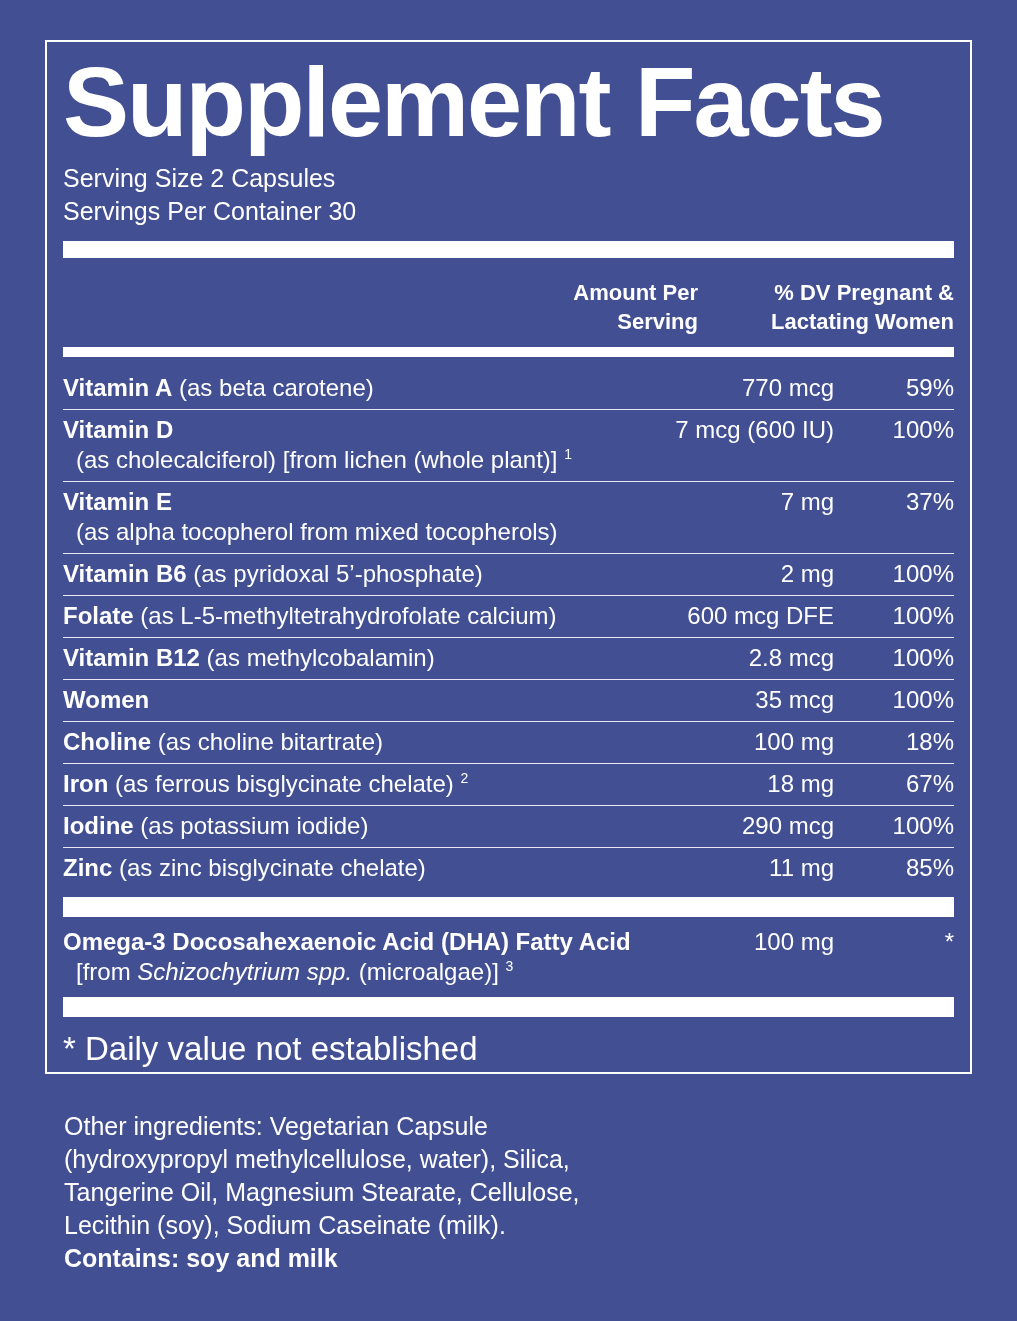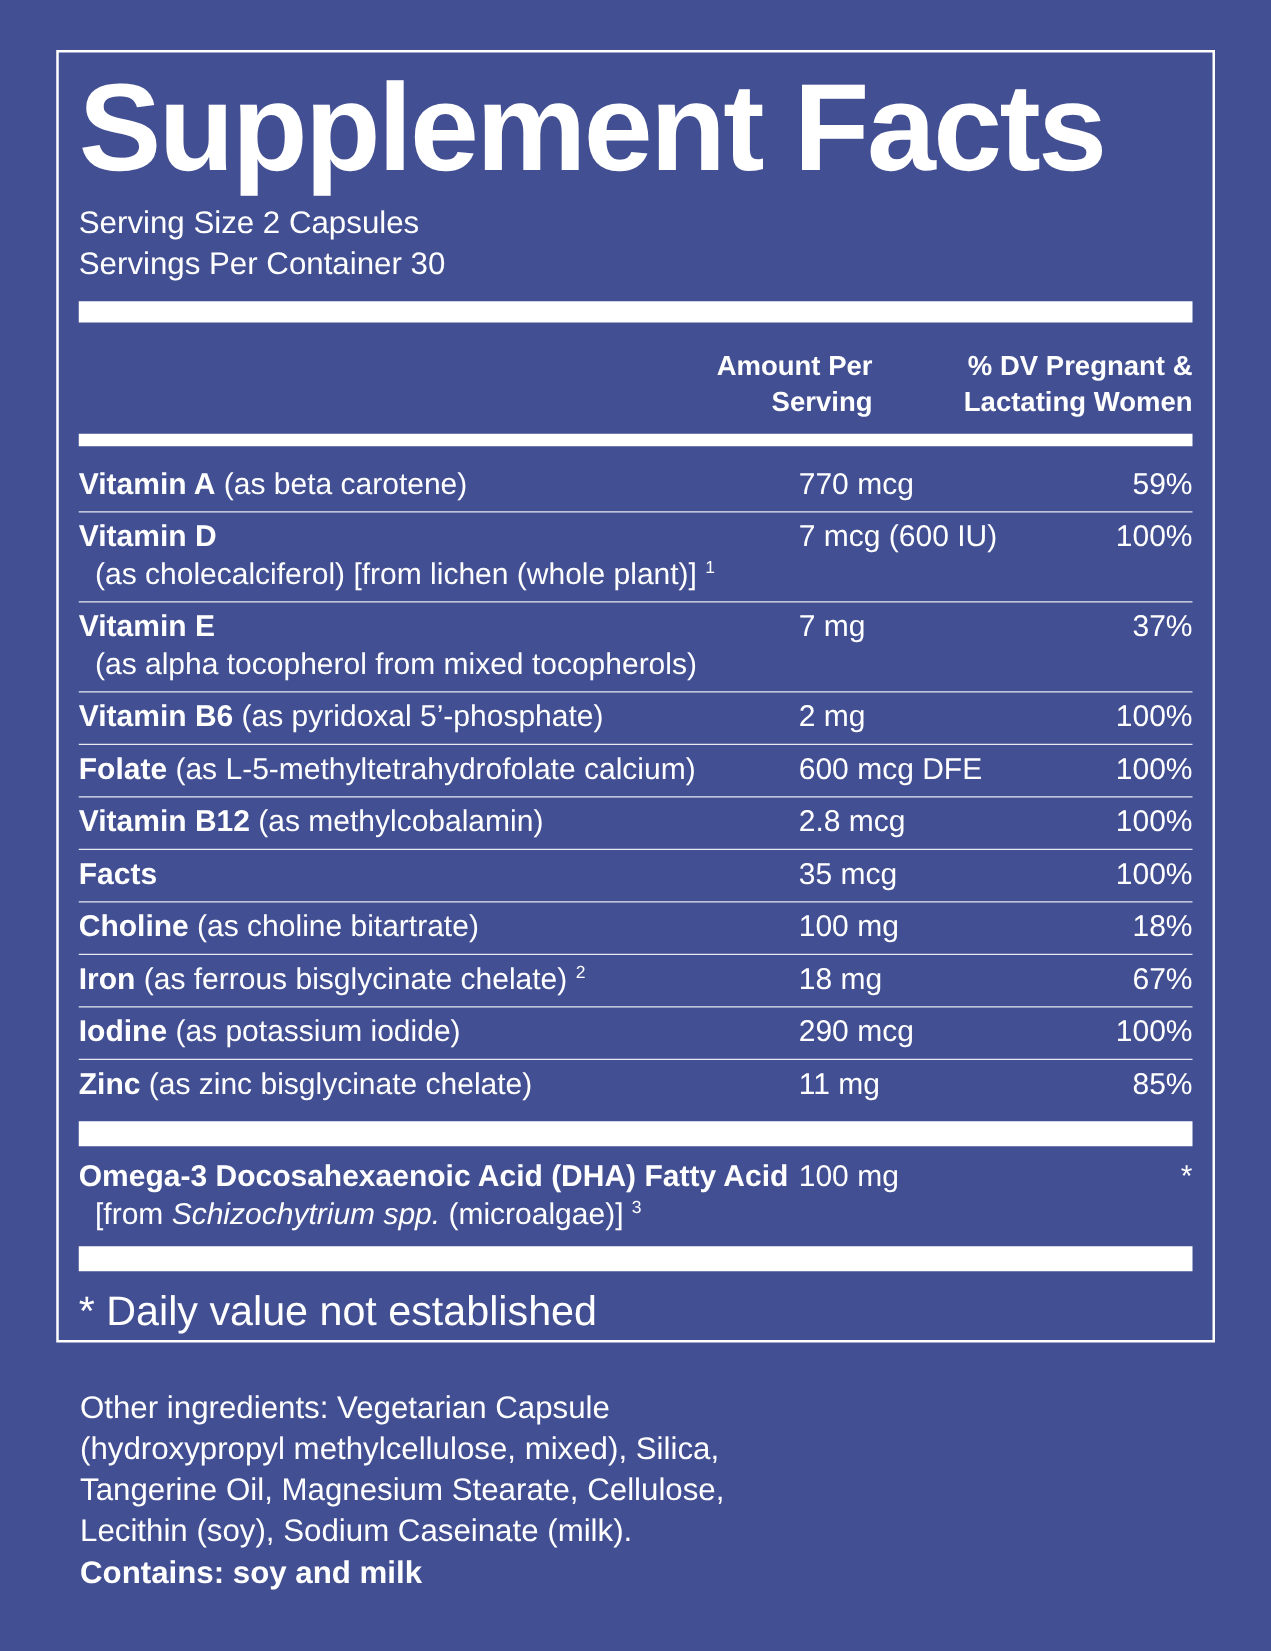--- a/index.html
+++ b/index.html
@@ -28,21 +28,21 @@
   .hdr-dv{width:212px;text-align:right;}
   .bar-thin{height:10px;background:#ffffff;}
   .rows{margin-top:11px;}
   .row{
     border-bottom:1.5px solid rgba(255,255,255,0.88);
     padding:6px 0 7px 0;font-size:24px;line-height:28px;
   }
   .rows .row:last-child{border-bottom:none;}
   .row-main{display:flex;align-items:baseline;}
   .row-name{flex:1;padding-right:8px;}
-  .row-amount{width:195px;}
+  .row-amount{width:195px;text-align:right;}
   .row-dv{width:120px;text-align:right;}
   .row-sub{padding-left:13px;margin-top:2px;}
   .b{font-weight:700;}
   .i{font-style:italic;}
   .sup{font-size:14px;vertical-align:super;line-height:0;}
   .bar-thick2{height:20px;background:#ffffff;margin-top:8px;}
   .dha-section .row{border-bottom:none;padding:11px 0 9px 0;}
   .footnote{font-size:33px;padding:13px 0 0 0;}
   .footer{
     position:absolute;left:64px;top:1110px;
@@ -110,21 +110,21 @@
       </div>
       <div class="row">
         <div class="row-main">
           <div class="row-name"><span class="b">Vitamin B12</span><span> (as methylcobalamin)</span></div>
           <div class="row-amount">2.8 mcg</div>
           <div class="row-dv">100%</div>
         </div>
       </div>
       <div class="row">
         <div class="row-main">
-          <div class="row-name"><span class="b">Facts</span></div>
+          <div class="row-name"><span class="b">Women</span></div>
           <div class="row-amount">35 mcg</div>
           <div class="row-dv">100%</div>
         </div>
       </div>
       <div class="row">
         <div class="row-main">
           <div class="row-name"><span class="b">Choline</span><span> (as choline bitartrate)</span></div>
           <div class="row-amount">100 mg</div>
           <div class="row-dv">18%</div>
         </div>
@@ -165,17 +165,17 @@
       </div>
     </div>
 
   <div class="bar-thick2" style="margin-top:2px;"></div>
 
   <div class="footnote">* Daily value not established</div>
 </div>
 
 <div class="footer" id="footer">
     <div>Other ingredients: Vegetarian Capsule</div>
-    <div>(hydroxypropyl methylcellulose, mixed), Silica,</div>
+    <div>(hydroxypropyl methylcellulose, water), Silica,</div>
     <div>Tangerine Oil, Magnesium Stearate, Cellulose,</div>
     <div>Lecithin (soy), Sodium Caseinate (milk).</div>
     <div class="footer-contains">Contains: soy and milk</div>
   </div>
 
 </body></html>

